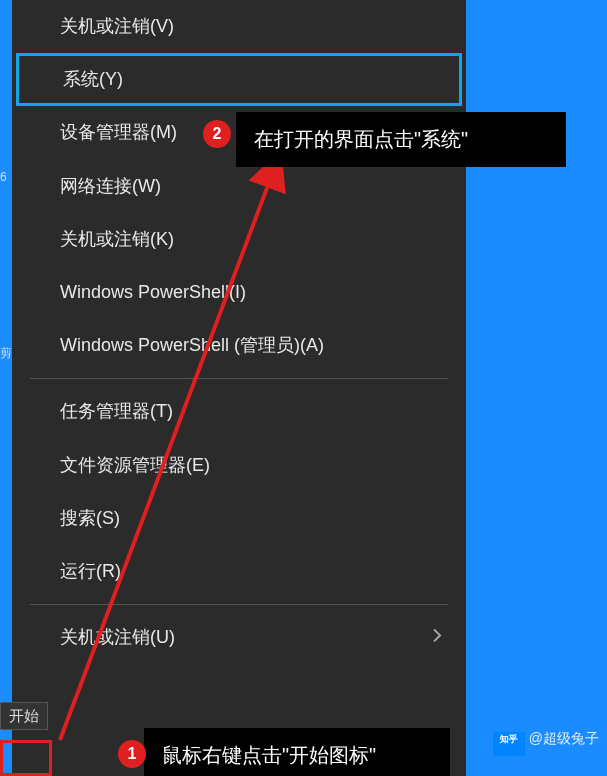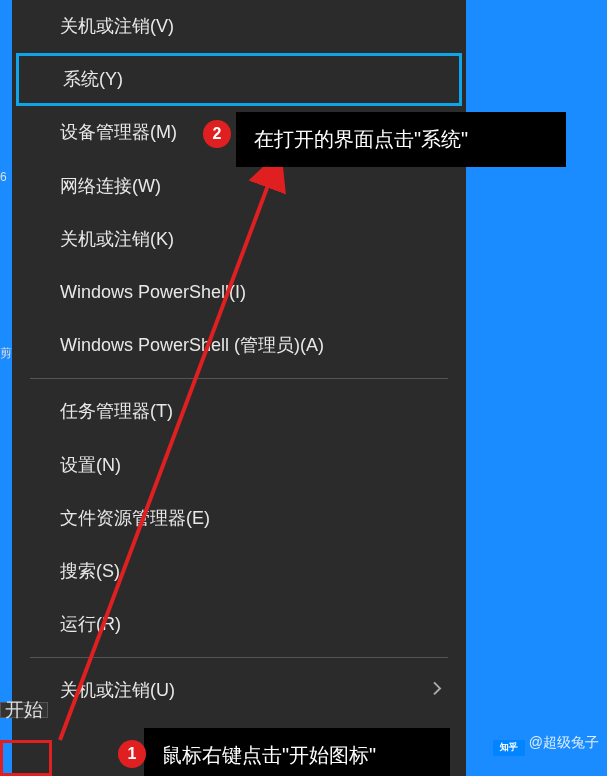--- a/index.html
+++ b/index.html
@@ -101,24 +101,24 @@
     .arrow-svg {
       position: absolute;
       z-index: 3;
       pointer-events: none;
     }
     .taskbar-start {
       position: absolute;
       left: 0;
       top: 702px;
       width: 48px;
-      height: 16px;
+      height: 28px;
       background: #333;
       color: #ddd;
-      font-size: 19px;
+      font-size: 15px;
       display: flex;
       align-items: center;
       justify-content: center;
       border: 1px solid #555;
       z-index: 2;
     }
     .taskbar-bottom-box {
       position: absolute;
       left: 0;
       top: 740px;
@@ -134,21 +134,21 @@
       color: rgba(255, 255, 255, 0.85);
       font-size: 14px;
       z-index: 6;
       display: flex;
       align-items: center;
       gap: 4px;
     }
     .watermark-logo {
       display: inline-block;
       width: 32px;
-      height: 16px;
+      height: 24px;
       background: #0084ff;
       color: #fff;
       font-size: 9px;
       text-align: center;
       line-height: 14px;
       font-weight: bold;
       border-radius: 2px;
       margin-top: 10px;
     }
     .left-icon {
@@ -187,23 +187,20 @@
     <span>Windows PowerShell(I)</span>
   </div>
   <div class="menu-item">
     <span>Windows PowerShell (管理员)(A)</span>
   </div>
   <div class="menu-separator"></div>
   <div class="menu-item">
     <span>任务管理器(T)</span>
   </div>
   <div class="menu-item">
-    <span>设置(N)</span>
-  </div>
-  <div class="menu-item">
     <span>文件资源管理器(E)</span>
   </div>
   <div class="menu-item">
     <span>搜索(S)</span>
   </div>
   <div class="menu-item">
     <span>运行(R)</span>
   </div>
   <div class="menu-separator"></div>
   <div class="menu-item">

